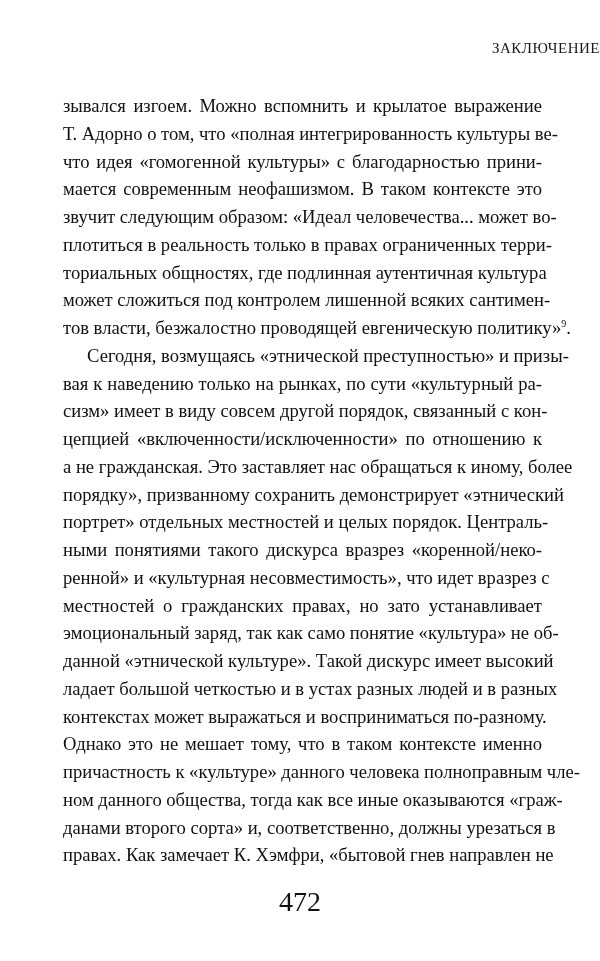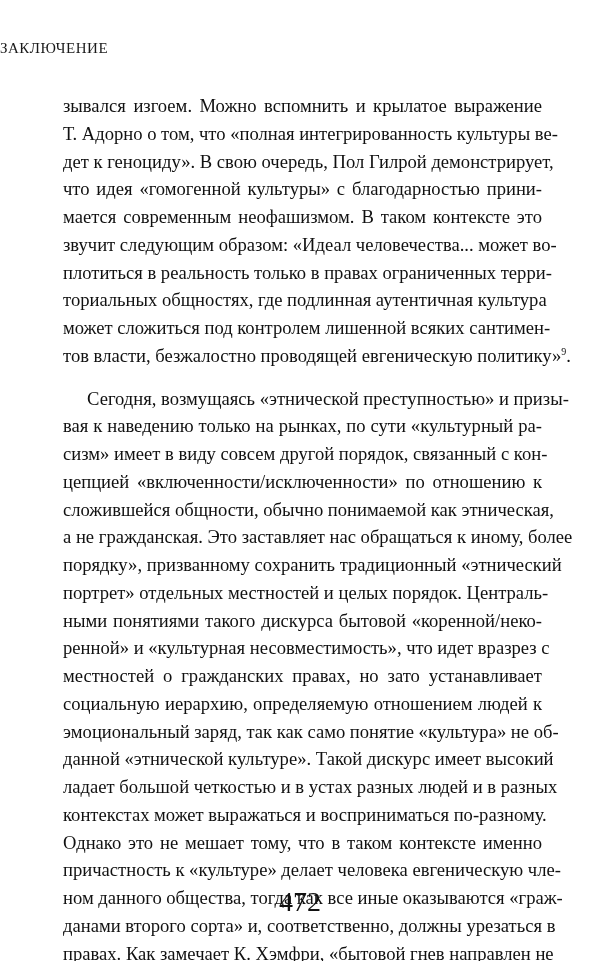--- a/index.html
+++ b/index.html
@@ -1,73 +1,70 @@
 <!DOCTYPE html>
 <html><head>
 <meta charset="utf-8">
 <style>
   html, body { margin:0; padding:0; background:#ffffff; }
   body { width:600px; height:961px; position:relative; overflow:hidden; color:#111; }
   .page { position:absolute; left:0; top:0; width:600px; height:961px; background:#fff; }
   .running-head {
-    position:absolute; top:40px; left:0; width:600px; text-align:left;
+    position:absolute; top:40px; left:0; width:600px; text-align:right;
     font-family:"Liberation Serif","DejaVu Serif",serif; font-size:15px; letter-spacing:0.5px; color:#1a1a1a;
   }
   .body-text {
     position:absolute; top:92px; left:63px; width:479px;
     font-family:"Liberation Serif","DejaVu Serif",serif; font-size:18.6px; line-height:27.75px; color:#111;
   }
   .line { display:block; white-space:nowrap; text-align:justify; text-align-last:justify; height:27.75px;font-family:Liberation Serif, serif; }
   .line.last { text-align-last:left; }
-  .line.indent { padding-left:24px;margin-top:15px; }
+  .line.indent { padding-left:24px; }
   sup { font-size:10px; line-height:0; vertical-align:super; }
   .page-number {
     position:absolute; top:886px; left:0; width:600px; text-align:center;
     font-family:"Liberation Serif","DejaVu Serif",serif; font-size:28px; color:#111;
   }
 </style>
 </head>
 <body>
 
 <div class="page">
   <div class="running-head">ЗАКЛЮЧЕНИЕ</div>
 
   <div class="body-text">
     <div>
       <span class="line">зывался изгоем. Можно вспомнить и крылатое выражение</span>
       <span class="line">Т. Адорно о том, что «полная интегрированность культуры ве-</span>
-      <span class="line">дет к геноциду». В свою очередь, Пол Гилрой демонстрирует,</span>
       <span class="line">что идея «гомогенной культуры» с благодарностью прини-</span>
       <span class="line">мается современным неофашизмом. В таком контексте это</span>
       <span class="line">звучит следующим образом: «Идеал человечества... может во-</span>
       <span class="line">плотиться в реальность только в правах ограниченных терри-</span>
       <span class="line">ториальных общностях, где подлинная аутентичная культура</span>
       <span class="line">может сложиться под контролем лишенной всяких сантимен-</span>
       <span class="line last"><span>тов власти, безжалостно проводящей евгеническую политику»</span><sup>9</sup><span>.</span></span>
     </div>
 
     <div>
       <span class="line indent">Сегодня, возмущаясь «этнической преступностью» и призы-</span>
       <span class="line">вая к наведению только на рынках, по сути «культурный ра-</span>
       <span class="line">сизм» имеет в виду совсем другой порядок, связанный с кон-</span>
       <span class="line">цепцией «включенности/исключенности» по отношению к</span>
-      <span class="line">сложившейся общности, обычно понимаемой как этническая,</span>
       <span class="line">а не гражданская. Это заставляет нас обращаться к иному, более</span>
-      <span class="line">порядку», призванному сохранить традиционный «этнический</span>
+      <span class="line">порядку», призванному сохранить демонстрирует «этнический</span>
       <span class="line">портрет» отдельных местностей и целых порядок. Централь-</span>
-      <span class="line">ными понятиями такого дискурса бытовой «коренной/неко-</span>
+      <span class="line">ными понятиями такого дискурса вразрез «коренной/неко-</span>
       <span class="line">ренной» и «культурная несовместимость», что идет вразрез с</span>
       <span class="line">местностей о гражданских правах, но зато устанавливает</span>
-      <span class="line">социальную иерархию, определяемую отношением людей к</span>
       <span class="line">эмоциональный заряд, так как само понятие «культура» не об-</span>
       <span class="line">данной «этнической культуре». Такой дискурс имеет высокий</span>
       <span class="line">ладает большой четкостью и в устах разных людей и в разных</span>
       <span class="line">контекстах может выражаться и восприниматься по-разному.</span>
       <span class="line">Однако это не мешает тому, что в таком контексте именно</span>
-      <span class="line">причастность к «культуре» делает человека евгеническую чле-</span>
+      <span class="line">причастность к «культуре» данного человека полноправным чле-</span>
       <span class="line">ном данного общества, тогда как все иные оказываются «граж-</span>
       <span class="line">данами второго сорта» и, соответственно, должны урезаться в</span>
       <span class="line">правах. Как замечает К. Хэмфри, «бытовой гнев направлен не</span>
 
     </div>
   </div>
 
   <div class="page-number">472</div>
 </div>
 

